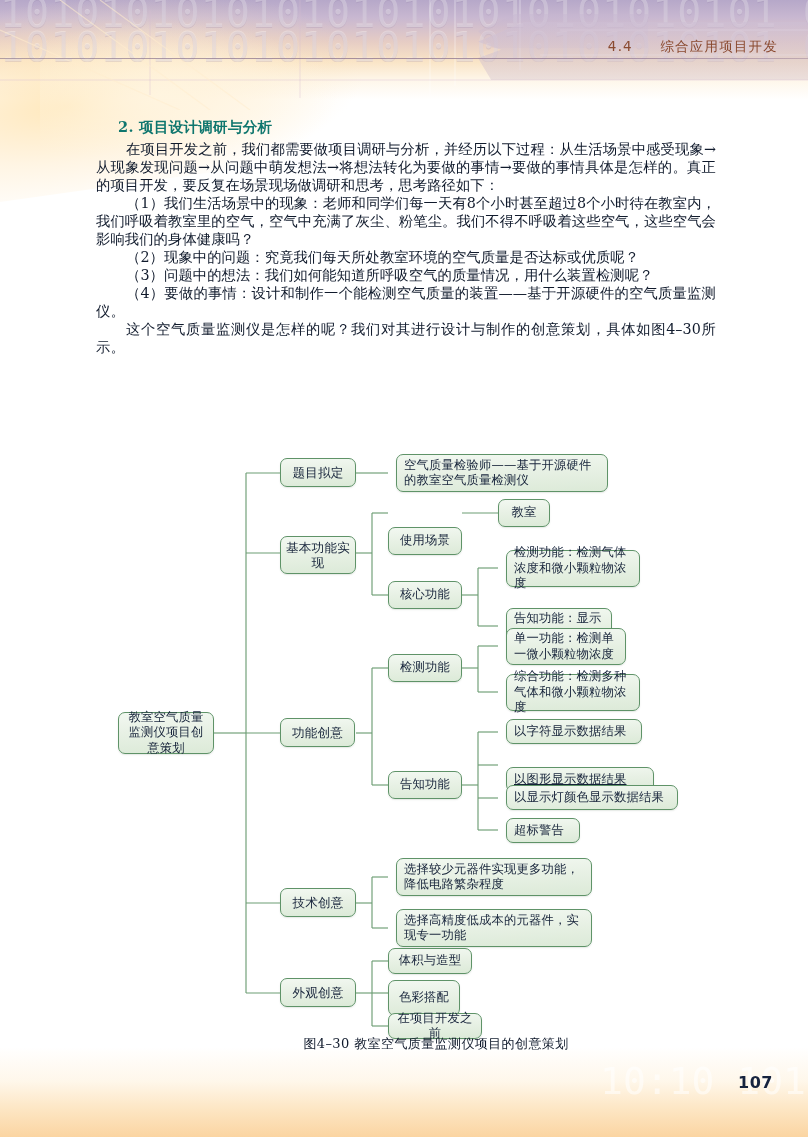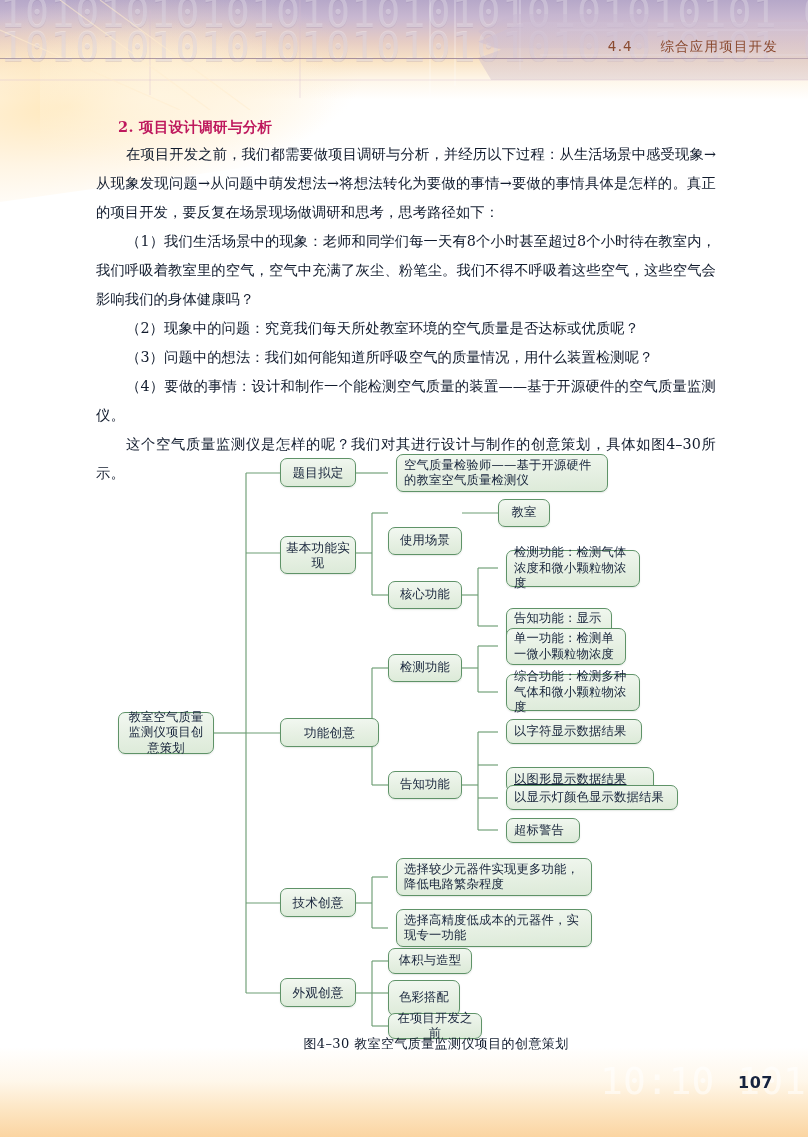--- a/index.html
+++ b/index.html
@@ -78,25 +78,25 @@
   }
   .page-num{
     position:absolute;right:35px;bottom:45px;
     font-family:"DejaVu Sans","Liberation Sans",sans-serif;
     font-size:16px;font-weight:700;color:#16233e;letter-spacing:.5px;
   }
 
   
   .content{position:absolute;left:96px;top:118px;width:620px;}
   h3.sub{
-    margin:0 0 3px 0;font-size:14.5px;font-weight:700;color:#be185d;
+    margin:0 0 3px 0;font-size:14.5px;font-weight:700;color:#0f766e;
     text-indent:22px;letter-spacing:.3px;
   }
   p.body{
-    margin:0;font-size:14.3px;line-height:29px;color:#101a2c;
+    margin:0;font-size:14.3px;line-height:18px;color:#101a2c;
     text-indent:30px;text-align:justify;letter-spacing:.1px;
   }
 
   
   .map{position:absolute;left:0;top:440px;width:808px;height:600px;}
   .map svg{position:absolute;left:0;top:0;}
   .node{
     position:absolute;box-sizing:border-box;
     border:1.1px solid #5f9368;border-radius:7px;
     background:linear-gradient(178deg,#f2f8f1 0%,#e8f1e5 45%,#dcead8 100%);
@@ -215,21 +215,21 @@
         <path d="M372 521 L388 521"></path>
         <path d="M372 553 L388 553"></path>
         <path d="M372 586 L388 586"></path>
       </g>
     </svg>
 
     <div class="node" style="left:118px;top:272px;width:96px;height:42px;">教室空气质量监测仪项目创意策划</div>
 
     <div class="node l2" style="left:280px;top:18px;width:76px;height:29px;">题目拟定</div>
     <div class="node l2" style="left:280px;top:96px;width:76px;height:38px;">基本功能实现</div>
-    <div class="node l2" style="left:280px;top:278px;width:99px;height:29px;">功能创意</div>
+    <div class="node l2" style="left:280px;top:278px;width:75px;height:29px;">功能创意</div>
     <div class="node l2" style="left:280px;top:448px;width:76px;height:29px;">技术创意</div>
     <div class="node l2" style="left:280px;top:538px;width:76px;height:29px;">外观创意</div>
 
     <div class="node left" style="left:388px;top:14px;width:212px;height:38px;">空气质量检验师——基于开源硬件的教室空气质量检测仪</div>
 
     <div class="node" style="left:388px;top:59px;width:74px;height:28px;margin-top:28px;">使用场景</div>
     <div class="node" style="left:498px;top:59px;width:52px;height:28px;">教室</div>
     <div class="node" style="left:388px;top:141px;width:74px;height:28px;">核心功能</div>
     <div class="node left" style="left:498px;top:110px;width:134px;height:37px;">检测功能：检测气体浓度和微小颗粒物浓度</div>
     <div class="node left" style="left:498px;top:168px;width:106px;height:37px;">告知功能：显示数据结果功能</div>

